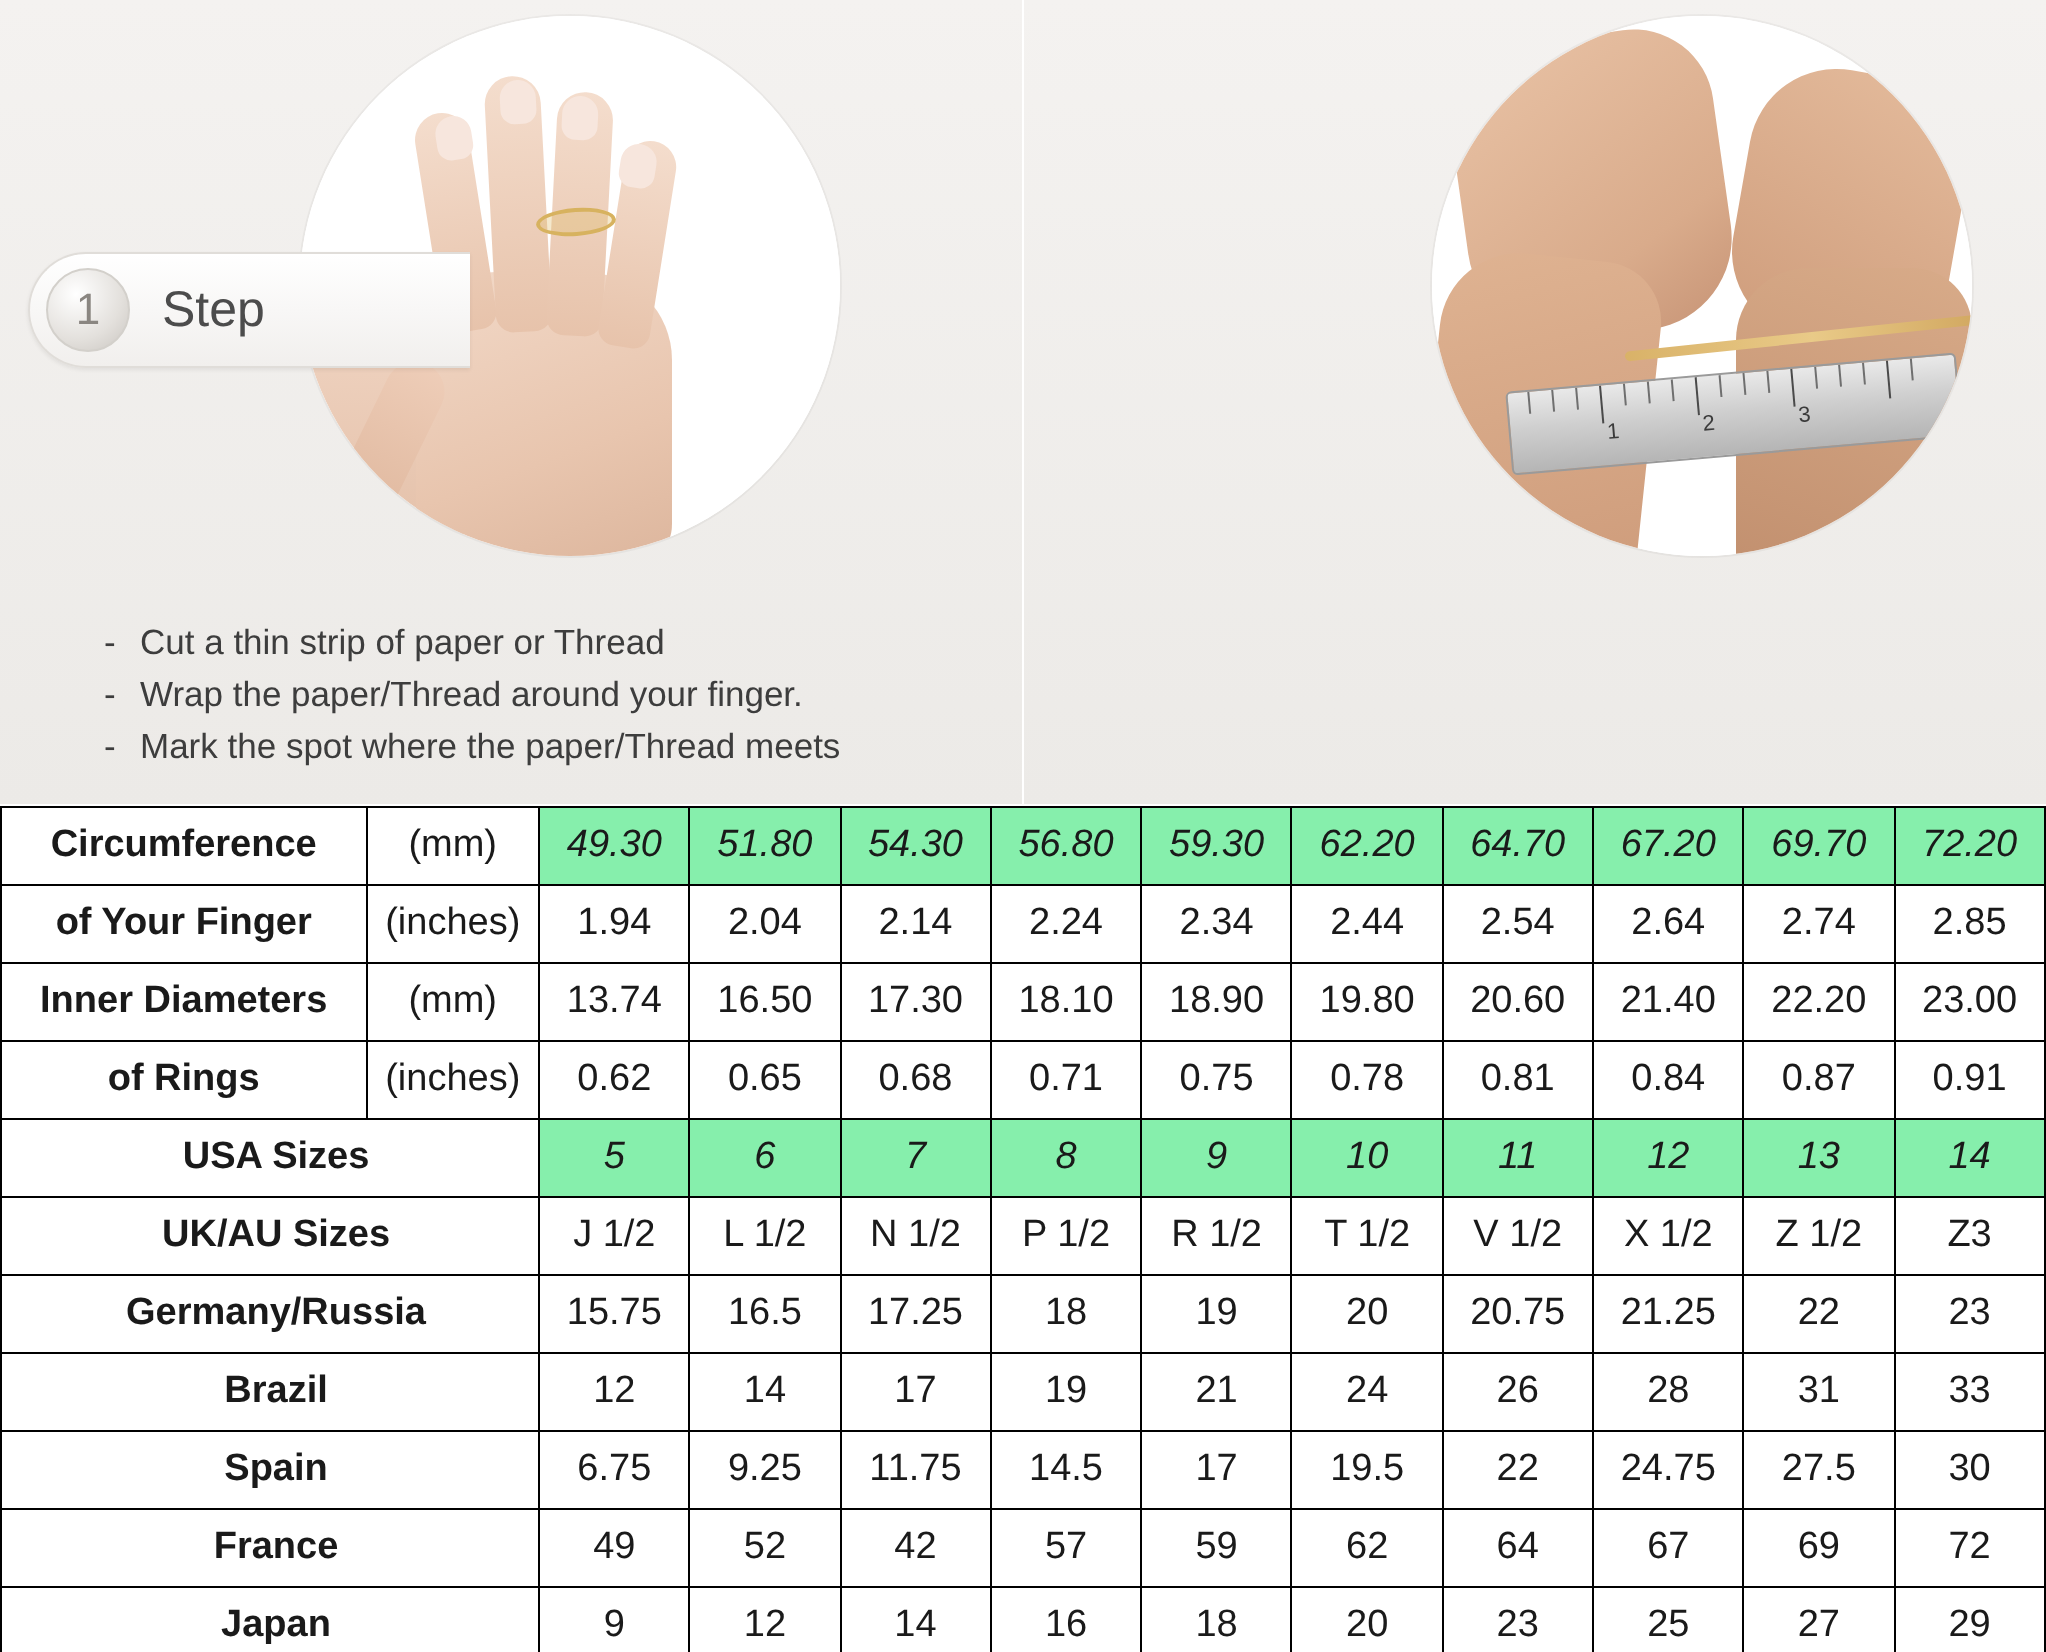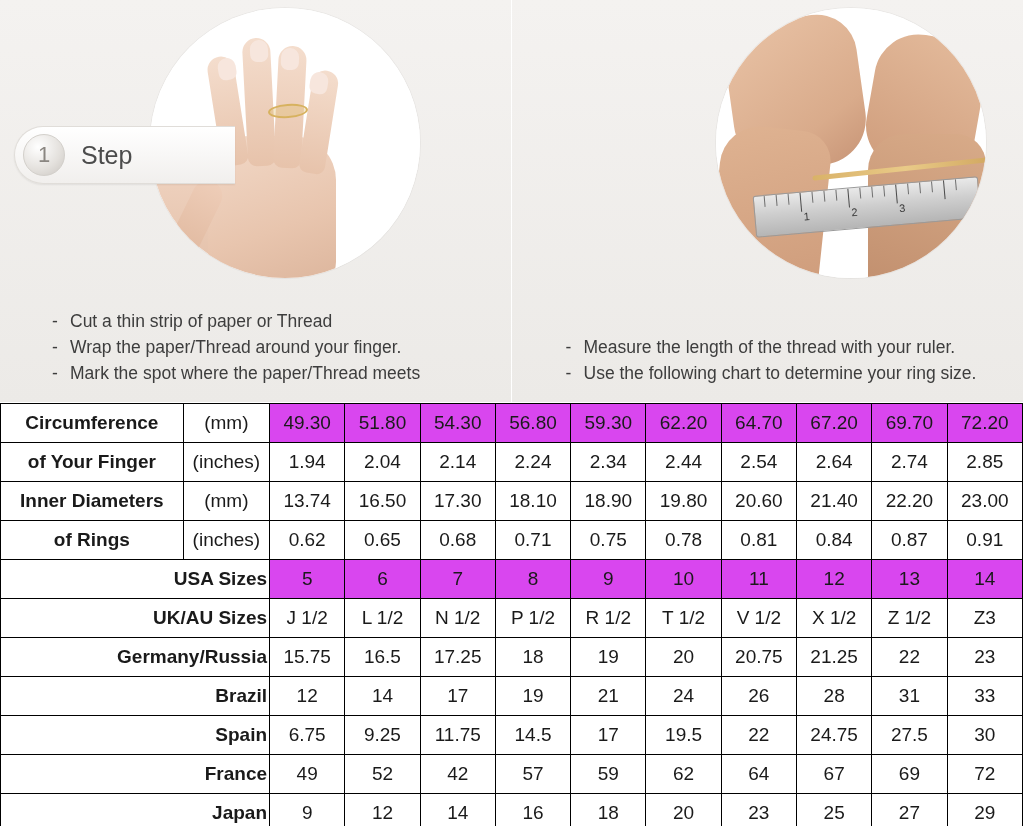--- a/index.html
+++ b/index.html
@@ -266,29 +266,30 @@
     white-space: nowrap;
     overflow: hidden;
   }
   td.rowlabel {
     text-align: center;
     font-size: 19.5px;
     padding: 0 6px;
     font-weight: bold;
   }
   td.rowlabel.left {
-    text-align: right;
+    text-align: center;
     padding-left: 8px;
   }
   td.unit {
     font-size: 18.5px;
     text-align: center;
   }
   td.shaded {
-    background: #d946ef;
+    background: #86efac;
+    font-style: italic;
   }
   .col-label { width: 182px; }
   .col-unit  { width: 86px; }
   .col-d     { width: 75px; }
 </style>
 </head>
 <body>
 
 <div class="page">
 
@@ -352,24 +353,20 @@
             <div class="tick" style="left:178px"></div>
             <div class="tick major" style="left:190px"></div>
             <div class="tick" style="left:202px"></div>
             <div class="num" style="left:48px">1</div>
             <div class="num" style="left:96px">2</div>
             <div class="num" style="left:144px">3</div>
           </div>
         </div>
       </div>
 
-      <div class="bullets right">
-        <div><span class="dash">-</span><span>Measure the length of the thread with your ruler.</span></div>
-        <div><span class="dash">-</span><span>Use the following chart to determine your ring size.</span></div>
-      </div>
     </div>
   </div>
 
   <div class="table-wrap">
     <table class="size-chart">
       <colgroup>
         <col class="col-label">
           <col class="col-unit">
         <col class="col-d">
           <col class="col-d">

